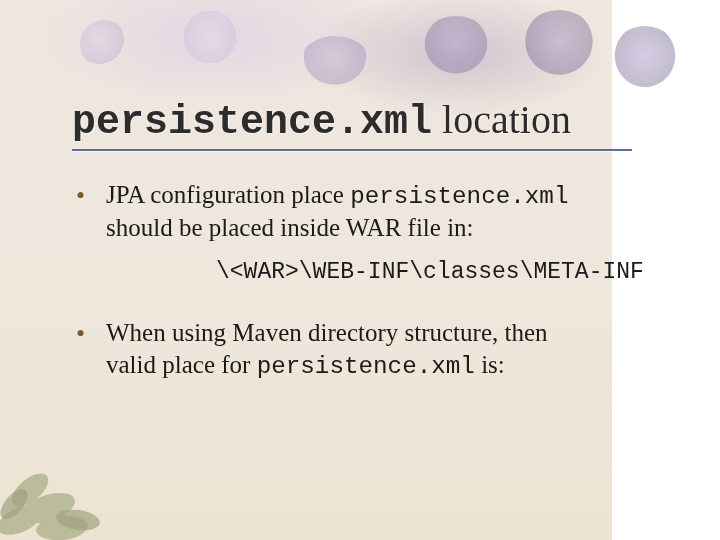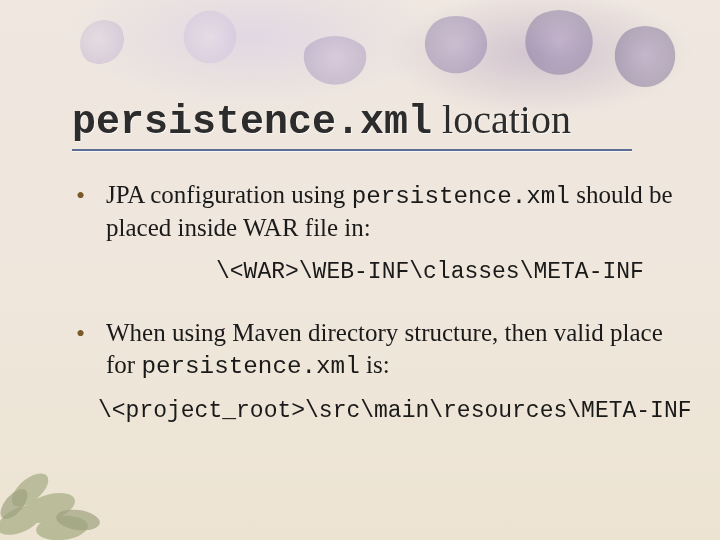--- a/index.html
+++ b/index.html
@@ -5,21 +5,21 @@
   html, body {
     margin: 0;
     padding: 0;
     width: 720px;
     height: 540px;
     overflow: hidden;
     font-family: "Times New Roman", Times, serif;
   }
   .slide {
     position: relative;
-    width: 720px;
+    width: 612px;
     height: 540px;
     background:
       radial-gradient(ellipse 220px 90px at 75% 10%, rgba(120,90,160,0.25), transparent 70%),
       radial-gradient(ellipse 260px 100px at 35% 7%, rgba(210,200,230,0.5), transparent 72%),
       linear-gradient(180deg, #efe7e0 0%, #efe7dc 55%, #ece3d2 100%);
     box-sizing: border-box;
     text-decoration: underline;
   }
   .deco-top {
     position: absolute;
@@ -130,23 +130,22 @@
   </svg>
 
   <div class="content">
     <div class="title">
       <span class="mono">persistence.xml</span><span> location</span>
     </div>
     <div class="title-rule"></div>
 
     <ul class="bullets">
       <li>
-        <span>JPA configuration using </span><span class="inline-mono">persistence.xml</span><span> should be placed inside WAR file in:</span>
+        <span>JPA configuration place </span><span class="inline-mono">persistence.xml</span><span> should be placed inside WAR file in:</span>
         <div class="code-line indent">\&lt;WAR&gt;\WEB-INF\classes\META-INF</div>
       </li>
       <li>
         <span>When using Maven directory structure, then valid place for </span><span class="inline-mono">persistence.xml</span><span> is:</span>
-        <div class="code-line full">\&lt;project_root&gt;\src\main\resources\META-INF</div>
       </li>
     </ul>
   </div>
 
 </div>
 
 </body></html>

